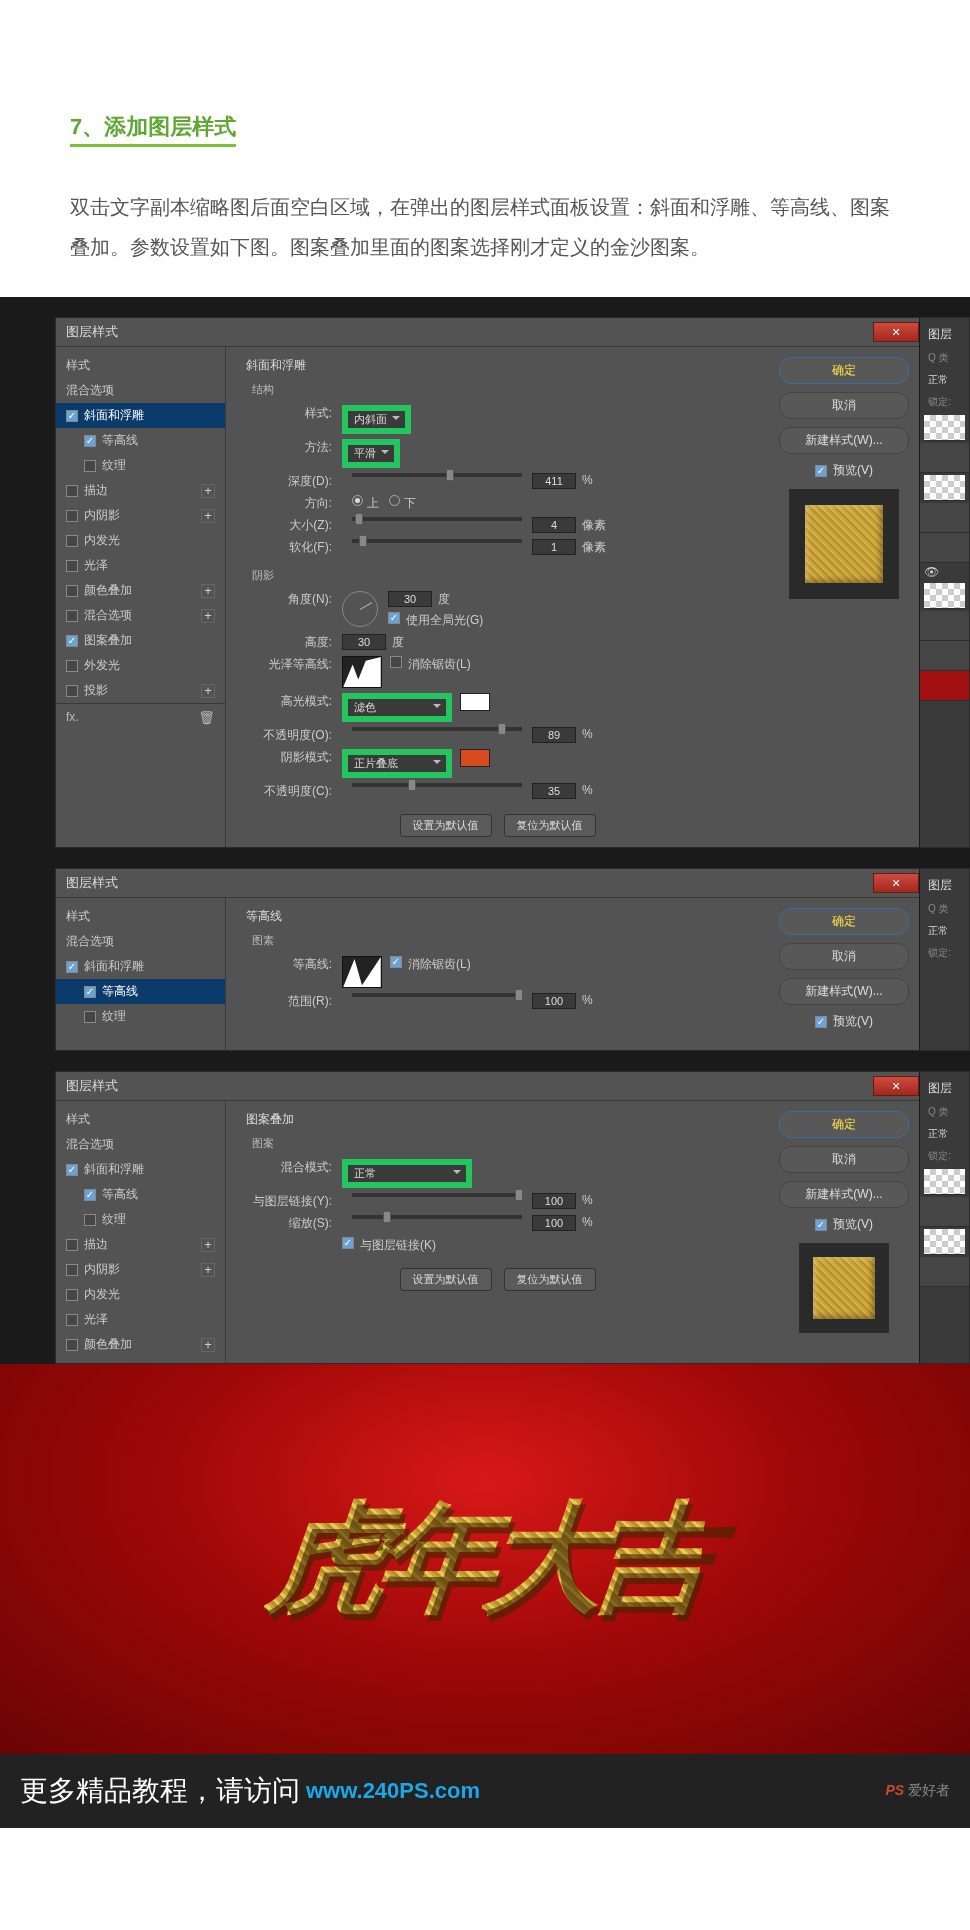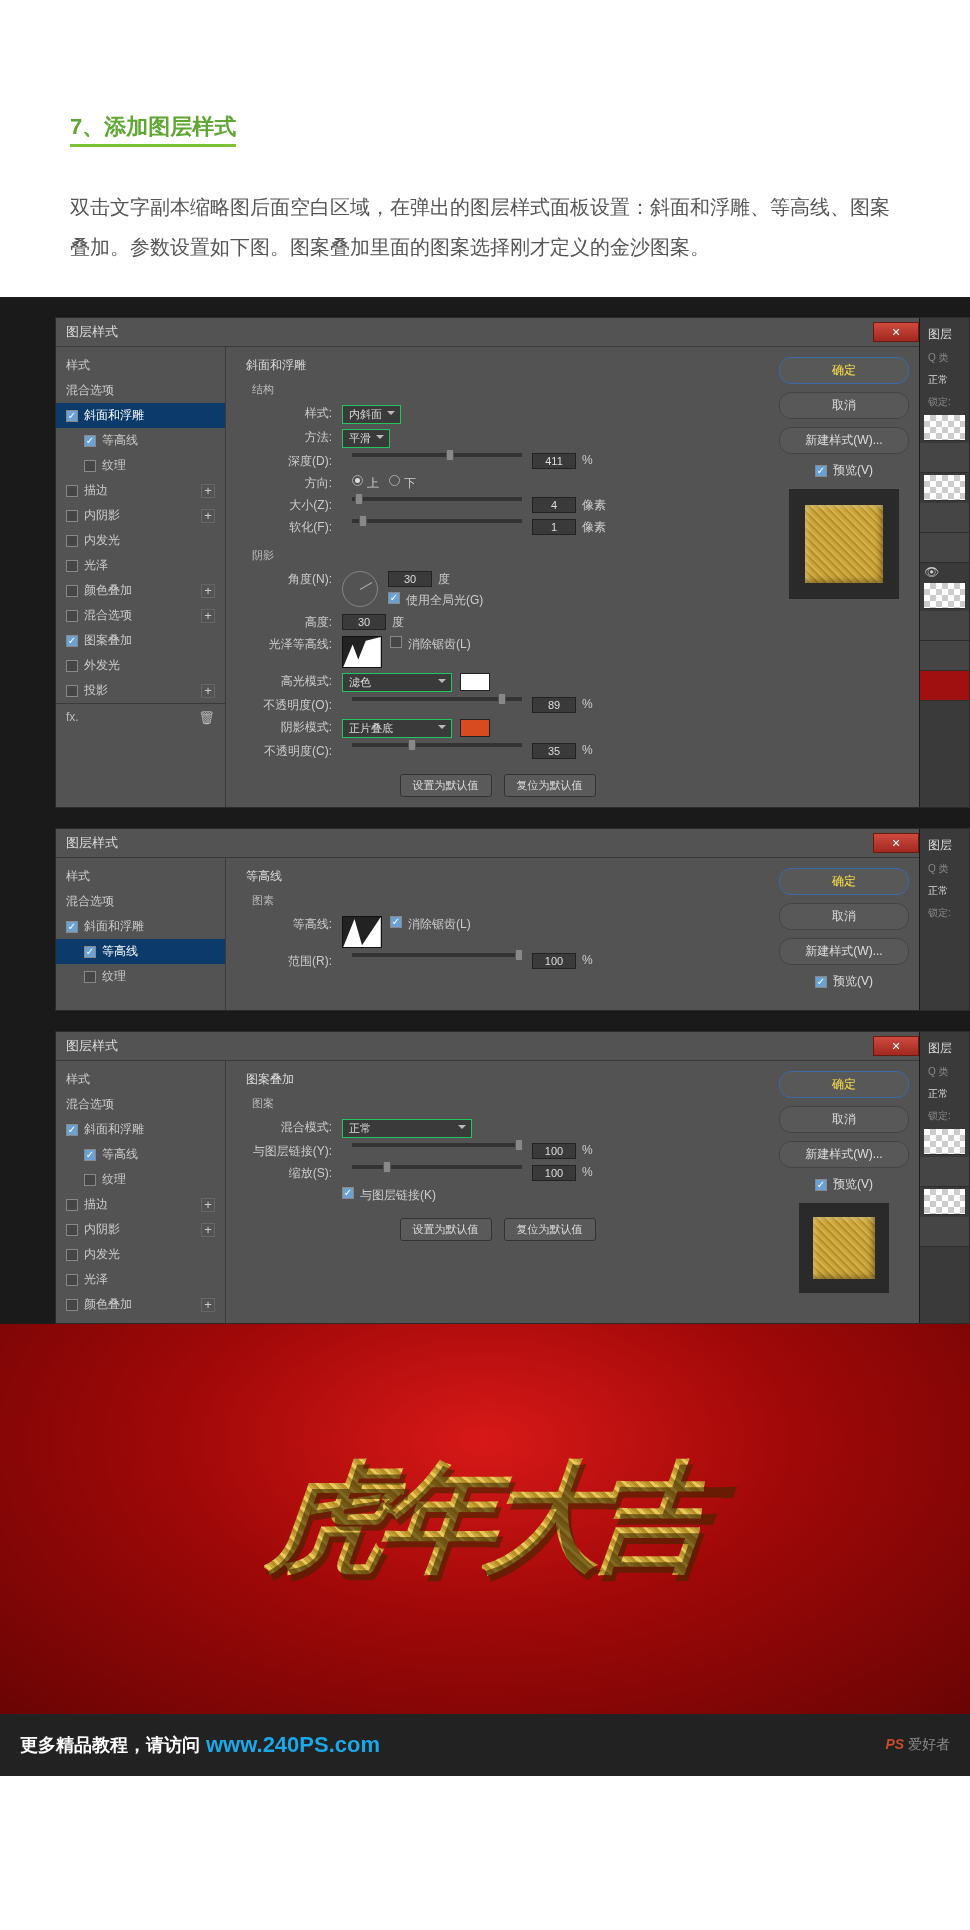--- a/index.html
+++ b/index.html
@@ -23,21 +23,21 @@
 .cb.on { background: #6aa2d8; }
 .cb.on::after { content: "✓"; color: #fff; font-size: 10px; line-height: 1; }
 .plus { position: absolute; right: 10px; font-size: 13px; color: #ccc; border: 1px solid #666; width: 14px; height: 14px; display: flex; align-items: center; justify-content: center; }
 .style-footer { border-top: 1px solid #3a3a3a; padding: 6px 10px; color: #bbb; font-size: 12px; display: flex; justify-content: space-between; }
 .trash { font-size: 13px; }
 .mid { flex: 1; padding: 10px 20px; color: #ccc; font-size: 12px; }
 .section-title { color: #ddd; margin-bottom: 8px; }
 .sub-title { color: #bbb; margin: 4px 0 8px 6px; font-size: 11px; }
 .row { display: flex; align-items: flex-start; margin: 5px 0; }
 .lbl { width: 86px; text-align: right; margin-right: 10px; color: #ccc; }
-.dd { background: #3a3a3a; border: 1px solid #22c55e; padding: 1px 18px 1px 6px; color: #ddd; position: relative; font-size: 11px; }
+.dd { background: #3a3a3a; border: 6px solid #22c55e; padding: 1px 18px 1px 6px; color: #ddd; position: relative; font-size: 11px; }
 .dd::after { content: ""; position: absolute; right: 5px; top: 5px; border: 4px solid transparent; border-top-color: #bbb; }
 .radio { width: 11px; height: 11px; border-radius: 50%; border: 1px solid #aaa; margin: 0 4px 0 10px; display: inline-block; position: relative; }
 .radio.on::after { content: ""; position: absolute; inset: 2px; background: #ddd; border-radius: 50%; }
 .slider { flex: 1; max-width: 170px; height: 4px; background: #333; position: relative; margin: 0 10px; }
 .slider .thumb { position: absolute; top: -4px; width: 8px; height: 12px; background: #888; border: 1px solid #555; }
 .numbox { width: 44px; background: #3a3a3a; border: 1px solid #222; color: #ddd; text-align: center; font-size: 11px; padding: 1px 0; }
 .unit { margin-left: 6px; color: #ccc; }
 .angle-circle { width: 36px; height: 36px; border: 1px solid #888; border-radius: 50%; position: relative; margin-right: 10px; }
 .angle-circle::after { content: ""; position: absolute; left: 50%; top: 50%; width: 14px; height: 1px; background: #aaa; transform-origin: left; transform: rotate(-30deg); }
 .contour { width: 40px; height: 32px; background: #222; border: 1px solid #111; margin-right: 8px; position: relative; overflow: hidden; }
@@ -57,21 +57,21 @@
 .gold-cube { width: 78px; height: 78px; background: repeating-linear-gradient(45deg, #c9a438 0 2px, #b8902a 2px 4px, #d4b04a 4px 6px); box-shadow: inset -2px -2px 6px rgba(0,0,0,.4), inset 2px 2px 4px rgba(255,240,180,.5); }
 .side-panel { width: 50px; background: #3a3a3a; border-left: 1px solid #1a1a1a; padding-top: 4px; }
 .side-panel .tab { color: #ddd; font-size: 12px; padding: 4px 8px; }
 .side-panel .srow { height: 30px; border-bottom: 1px solid #2d2d2d; background: #454545; }
 .side-panel .srow.red { background: #a01010; }
 .side-panel .srow.chk { background: repeating-conic-gradient(#ccc 0 25%, #fff 0 50%) 0 0/12px 12px; margin: 2px 4px; height: 26px; }
 .side-panel .eye { font-size: 12px; color: #ccc; padding: 2px 4px; }
 .result { height: 390px; background: radial-gradient(ellipse at 50% 30%, #d81818 0%, #a00808 45%, #6a0404 100%); position: relative; display: flex; align-items: center; justify-content: center; }
 .gold-text { font-size: 120px; font-weight: 900; font-style: italic; letter-spacing: -12px; background: repeating-linear-gradient(40deg, #e8c858 0 3px, #c9a438 3px 6px, #b8902a 6px 9px); -webkit-background-clip: text; color: transparent; text-shadow: 4px 6px 0 rgba(60,40,0,.6); transform: skewX(-6deg); }
 .footer { background: #222; padding: 18px 20px; display: flex; align-items: center; }
-.footer-text { color: #fff; font-size: 18px; font-weight: bold; }
+.footer-text { color: #fff; font-size: 28px; font-weight: normal; }
 .footer-link { color: #1aa8e8; font-size: 22px; font-weight: bold; margin-left: 6px; }
 .footer-logo { margin-left: auto; color: #888; font-size: 14px; }
 .footer-logo b { color: #c84a2a; font-style: italic; }
 </style>
 </head>
 <body>
 
 <div class="article">
   <div class="step-title">
     <span>7、</span><span>添加图层样式</span>

